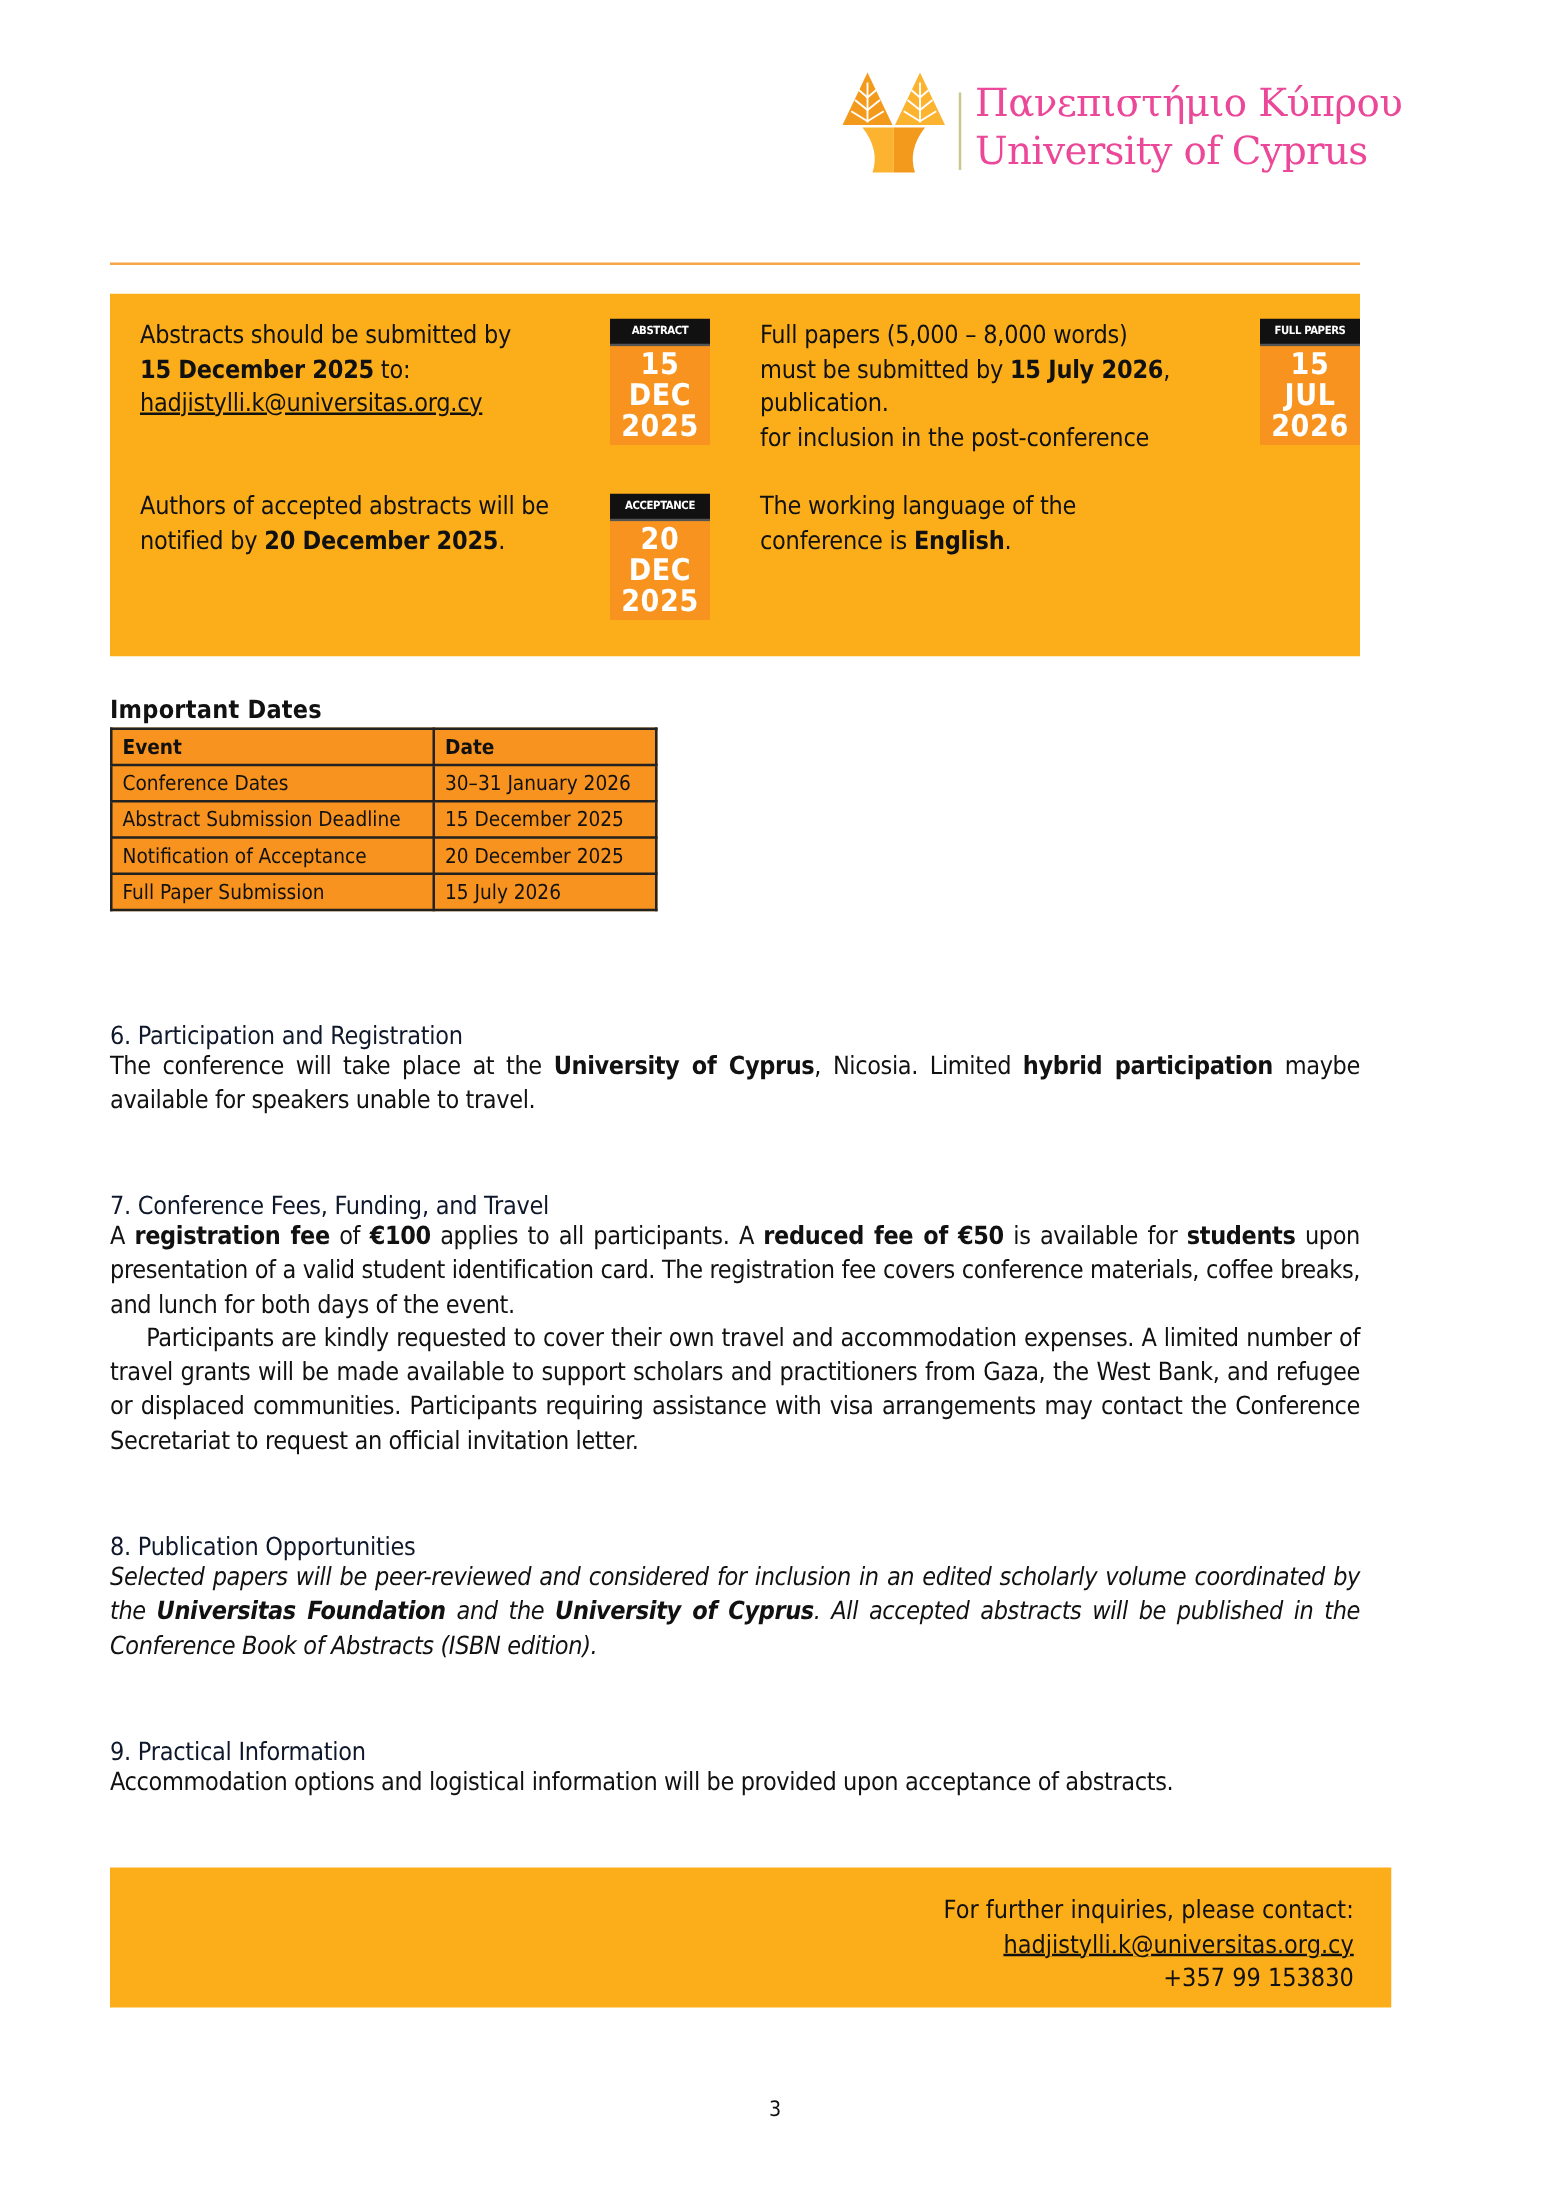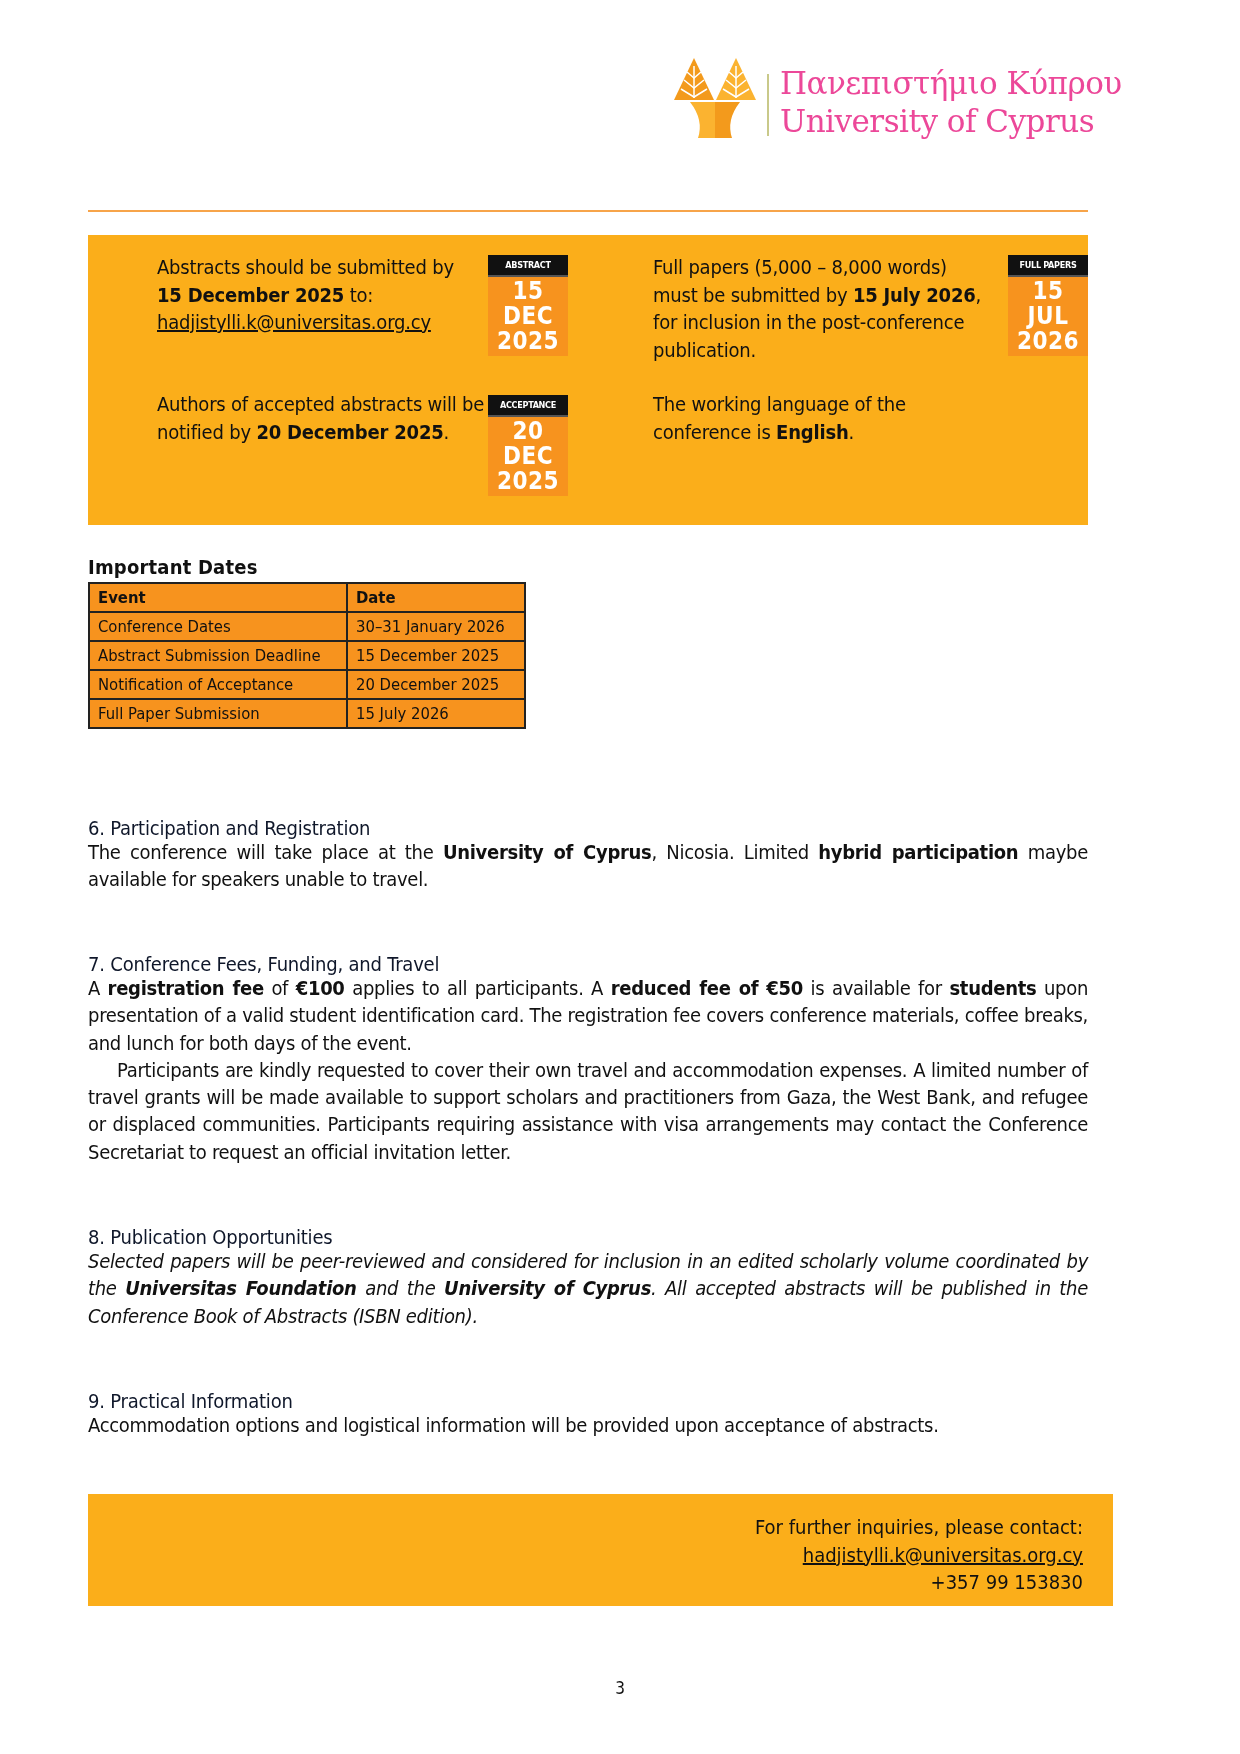--- a/index.html
+++ b/index.html
@@ -11,21 +11,21 @@
   
   .logo-mark { left: 672px; top: 56px; width: 88px; height: 84px; }
   .logo-sep { left: 767px; top: 74px; width: 2px; height: 62px; background: #c9c98a; }
   .logo-text { left: 780px; top: 64px; font-family: "DejaVu Serif", "Liberation Serif", serif;
                color: #ec4899; font-size: 31px; line-height: 38px; letter-spacing: -0.5px; }
 
   .hr { left: 88px; top: 210px; width: 1000px; height: 2px; background: #f7a44a; }
 
   
   .ybox { left: 88px; top: 235px; width: 1000px; height: 290px; background: #fbae1a; }
-  .ytext { font-size: 20px; line-height: 27.5px; color: #111; letter-spacing: -0.2px; margin-left: 45px; }
+  .ytext { font-size: 20px; line-height: 27.5px; color: #111; letter-spacing: -0.2px; }
   .ytext a { color: #111; text-decoration: underline; }
   .badge { width: 80px; text-align: center; font-weight: bold; }
   .badge .lbl { background: #111; color: #fff; font-size: 9px; line-height: 20px; height: 20px;
                 letter-spacing: -0.3px; border-bottom: 2px solid #555; }
   .badge .dt { background: #f7931e; color: #fff; font-size: 24px; line-height: 25px; padding: 2px 0 2px; letter-spacing: 0.5px; }
 
   
   .imp-title { left: 88px; top: 555px; font-size: 20px; font-weight: bold; letter-spacing: 0.2px; }
   table.dates { position: absolute; left: 88px; top: 582px; border-collapse: collapse; background: #f7931e; }
   table.dates td { border: 2px solid #222; font-size: 16.5px; height: 27px; padding: 0 8px; line-height: 27px; }
@@ -84,22 +84,22 @@
   <div class="dt">
     <div>15</div>
     <div>DEC</div>
     <div>2025</div>
   </div>
 </div>
 
 <div class="abs ytext" style="left:608px; top:254px;">
   <div>Full papers (5,000 – 8,000 words)</div>
   <div><span>must be submitted by </span><b>15 July 2026</b><span>,</span></div>
+  <div>publication.</div>
   <div>for inclusion in the post-conference</div>
-  <div>publication.</div>
 </div>
 <div class="abs badge" style="left:1008px; top:255px;">
   <div class="lbl">FULL PAPERS</div>
   <div class="dt">
     <div>15</div>
     <div>JUL</div>
     <div>2026</div>
   </div>
 </div>
 

